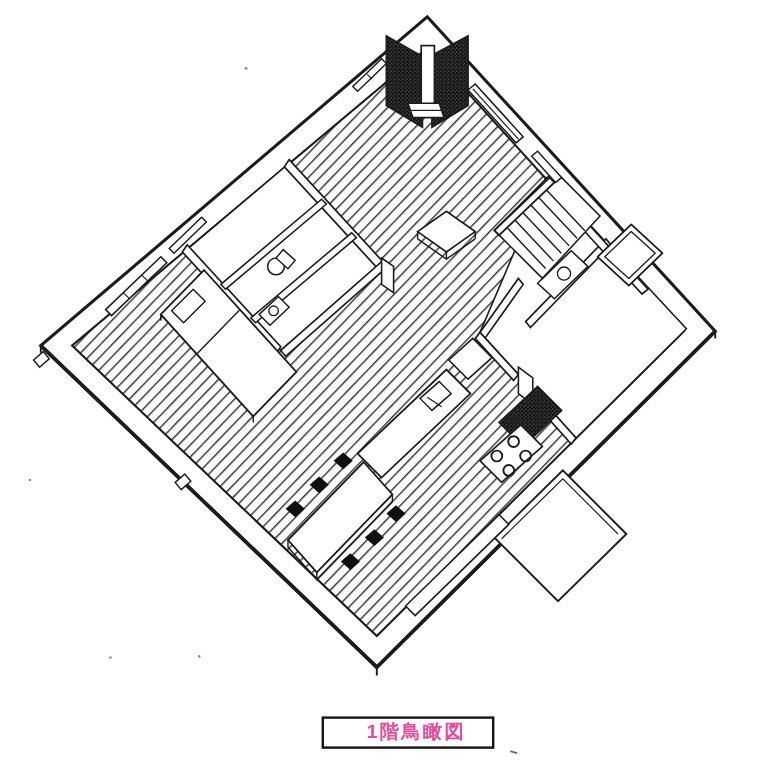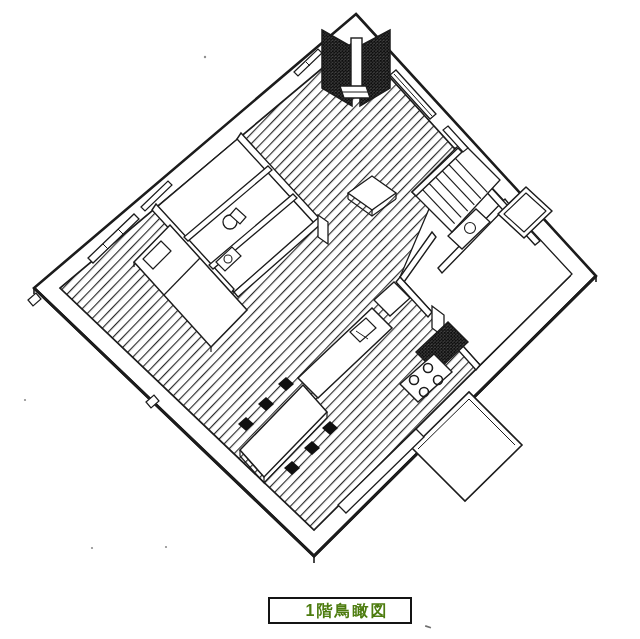--- a/index.html
+++ b/index.html
@@ -12,21 +12,21 @@
     font-family:"Liberation Sans", sans-serif;
   }
   #plan-svg{position:absolute;left:0;top:0;width:640px;height:639px;}
   .caption-box{
     position:absolute;left:268px;top:597px;width:144px;height:27px;
     border:2px solid #141414;background:#ffffff;
     display:flex;align-items:center;justify-content:center;
     box-sizing:border-box;
   }
   .caption-text{
-    font-size:16px;font-weight:700;color:#4d7c0f;
+    font-size:16px;font-weight:700;color:#ec4899;
     letter-spacing:2px;line-height:1;white-space:nowrap;
     font-family:"Liberation Sans","DejaVu Sans",sans-serif;
     margin-left:14px;
   }
 </style>
 </head>
 <body>
 
 <svg id="plan-svg" viewBox="0 0 640 639" aria-label="isometric first floor plan">
   <defs>

